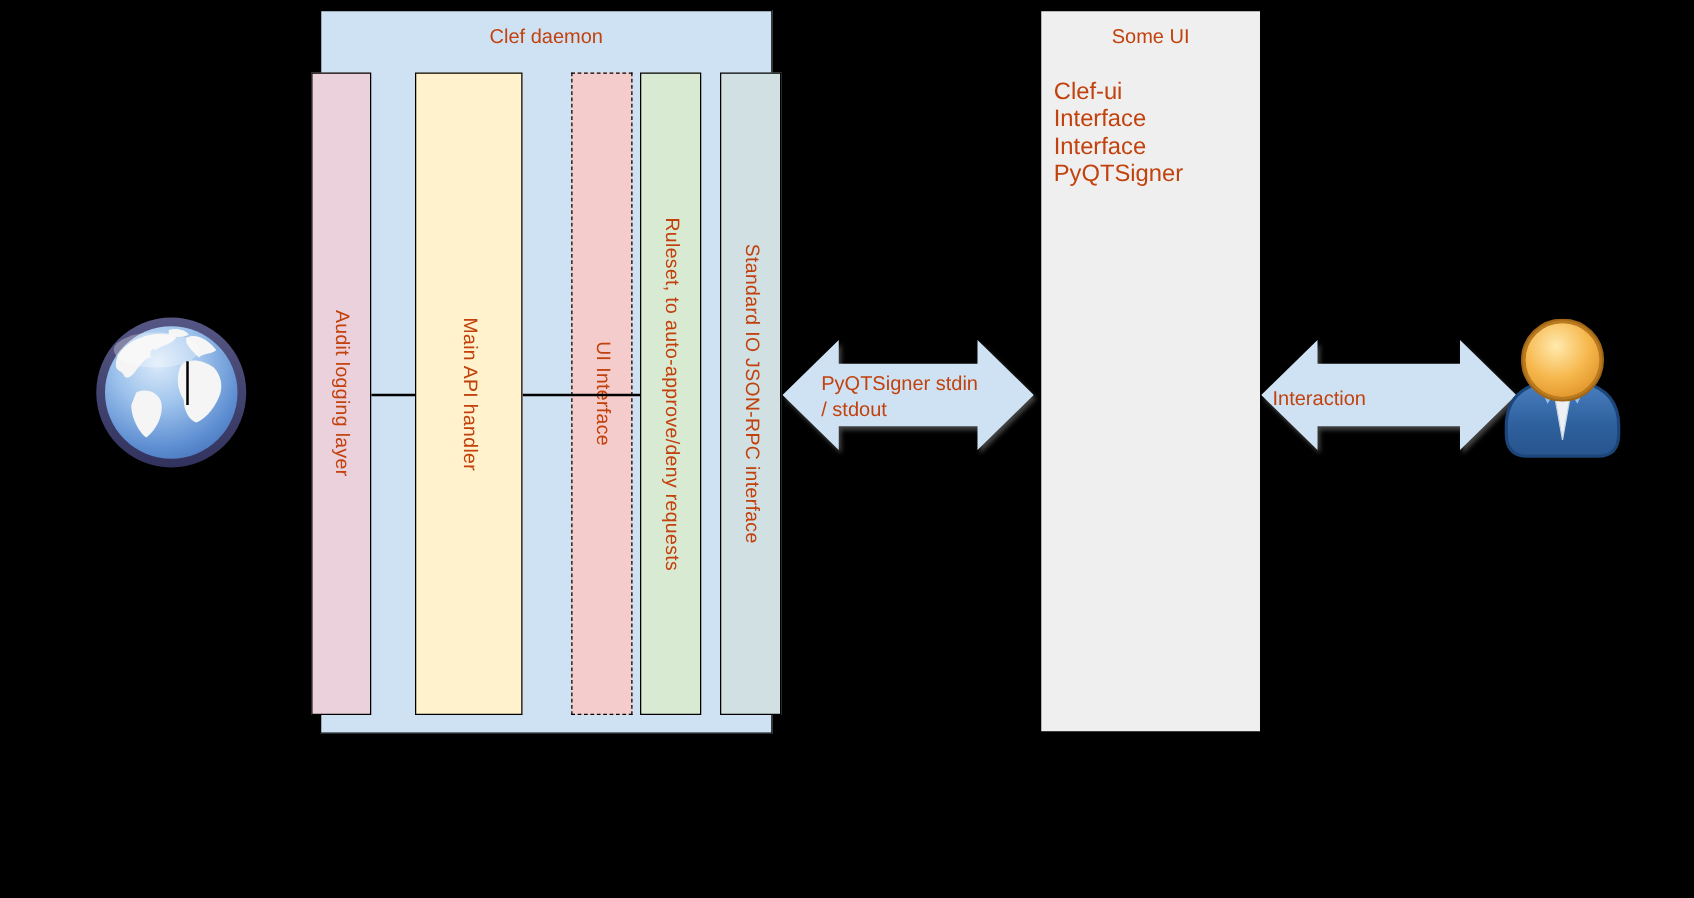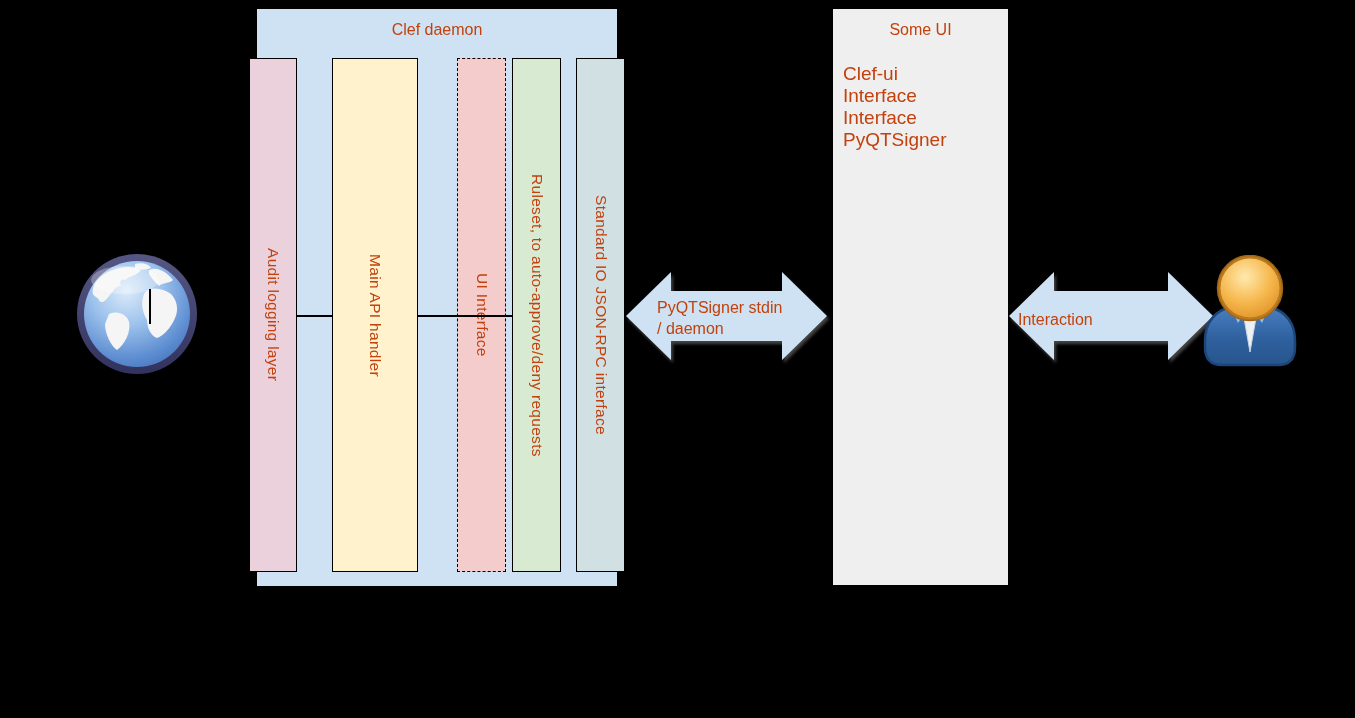--- a/index.html
+++ b/index.html
@@ -77,21 +77,21 @@
   </div>
   <div id="bar-stdio" class="abs bar" style="background: rgb(208, 224, 227);">
     <span class="vtext">Standard IO JSON-RPC interface</span>
   </div>
 
   <svg id="arrow-left-svg" class="abs arrow-svg" width="201" height="88" viewBox="0 0 201 88">
     <polygon points="0,44 45,0 45,19 156,19 156,0 201,44 156,88 156,69 45,69 45,88" style="fill: rgb(207, 226, 243);"></polygon>
   </svg>
   <div id="arrow-left-label" class="abs arrow-label">
     <div>PyQTSigner stdin</div>
-    <div>/ daemon</div>
+    <div>/ stdout</div>
   </div>
 
   <div id="someui-box" class="abs" style="background: rgb(239, 239, 239);"></div>
   <div id="someui-title" class="abs">Some UI</div>
   <div id="someui-list" class="abs">
     <div class="someui-item">Clef-ui</div>
     <div class="someui-item">Interface</div>
     <div class="someui-item">Interface</div>
     <div class="someui-item">PyQTSigner</div>
   </div>

